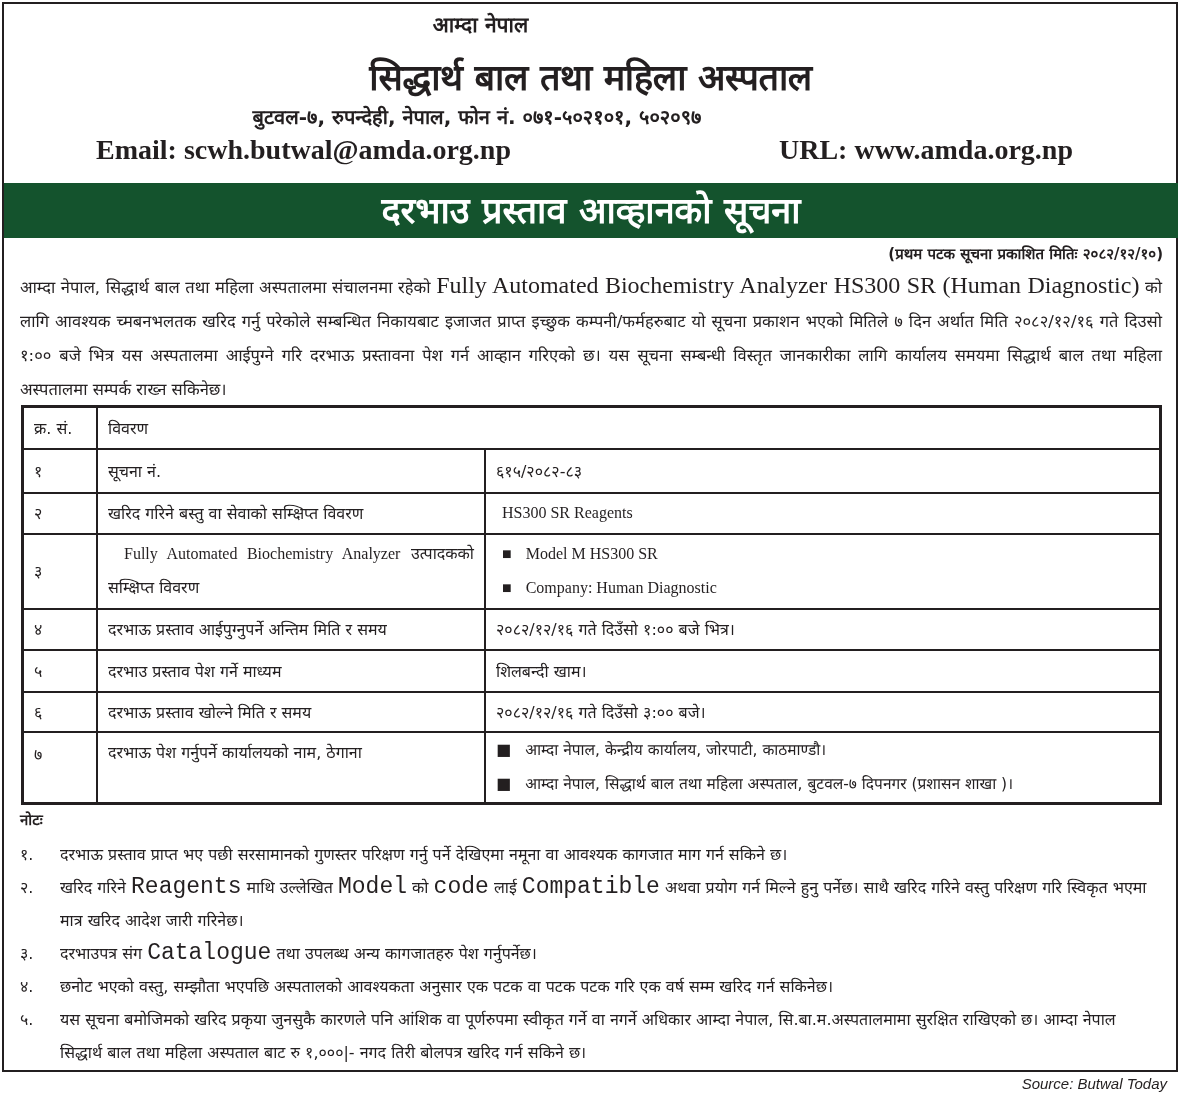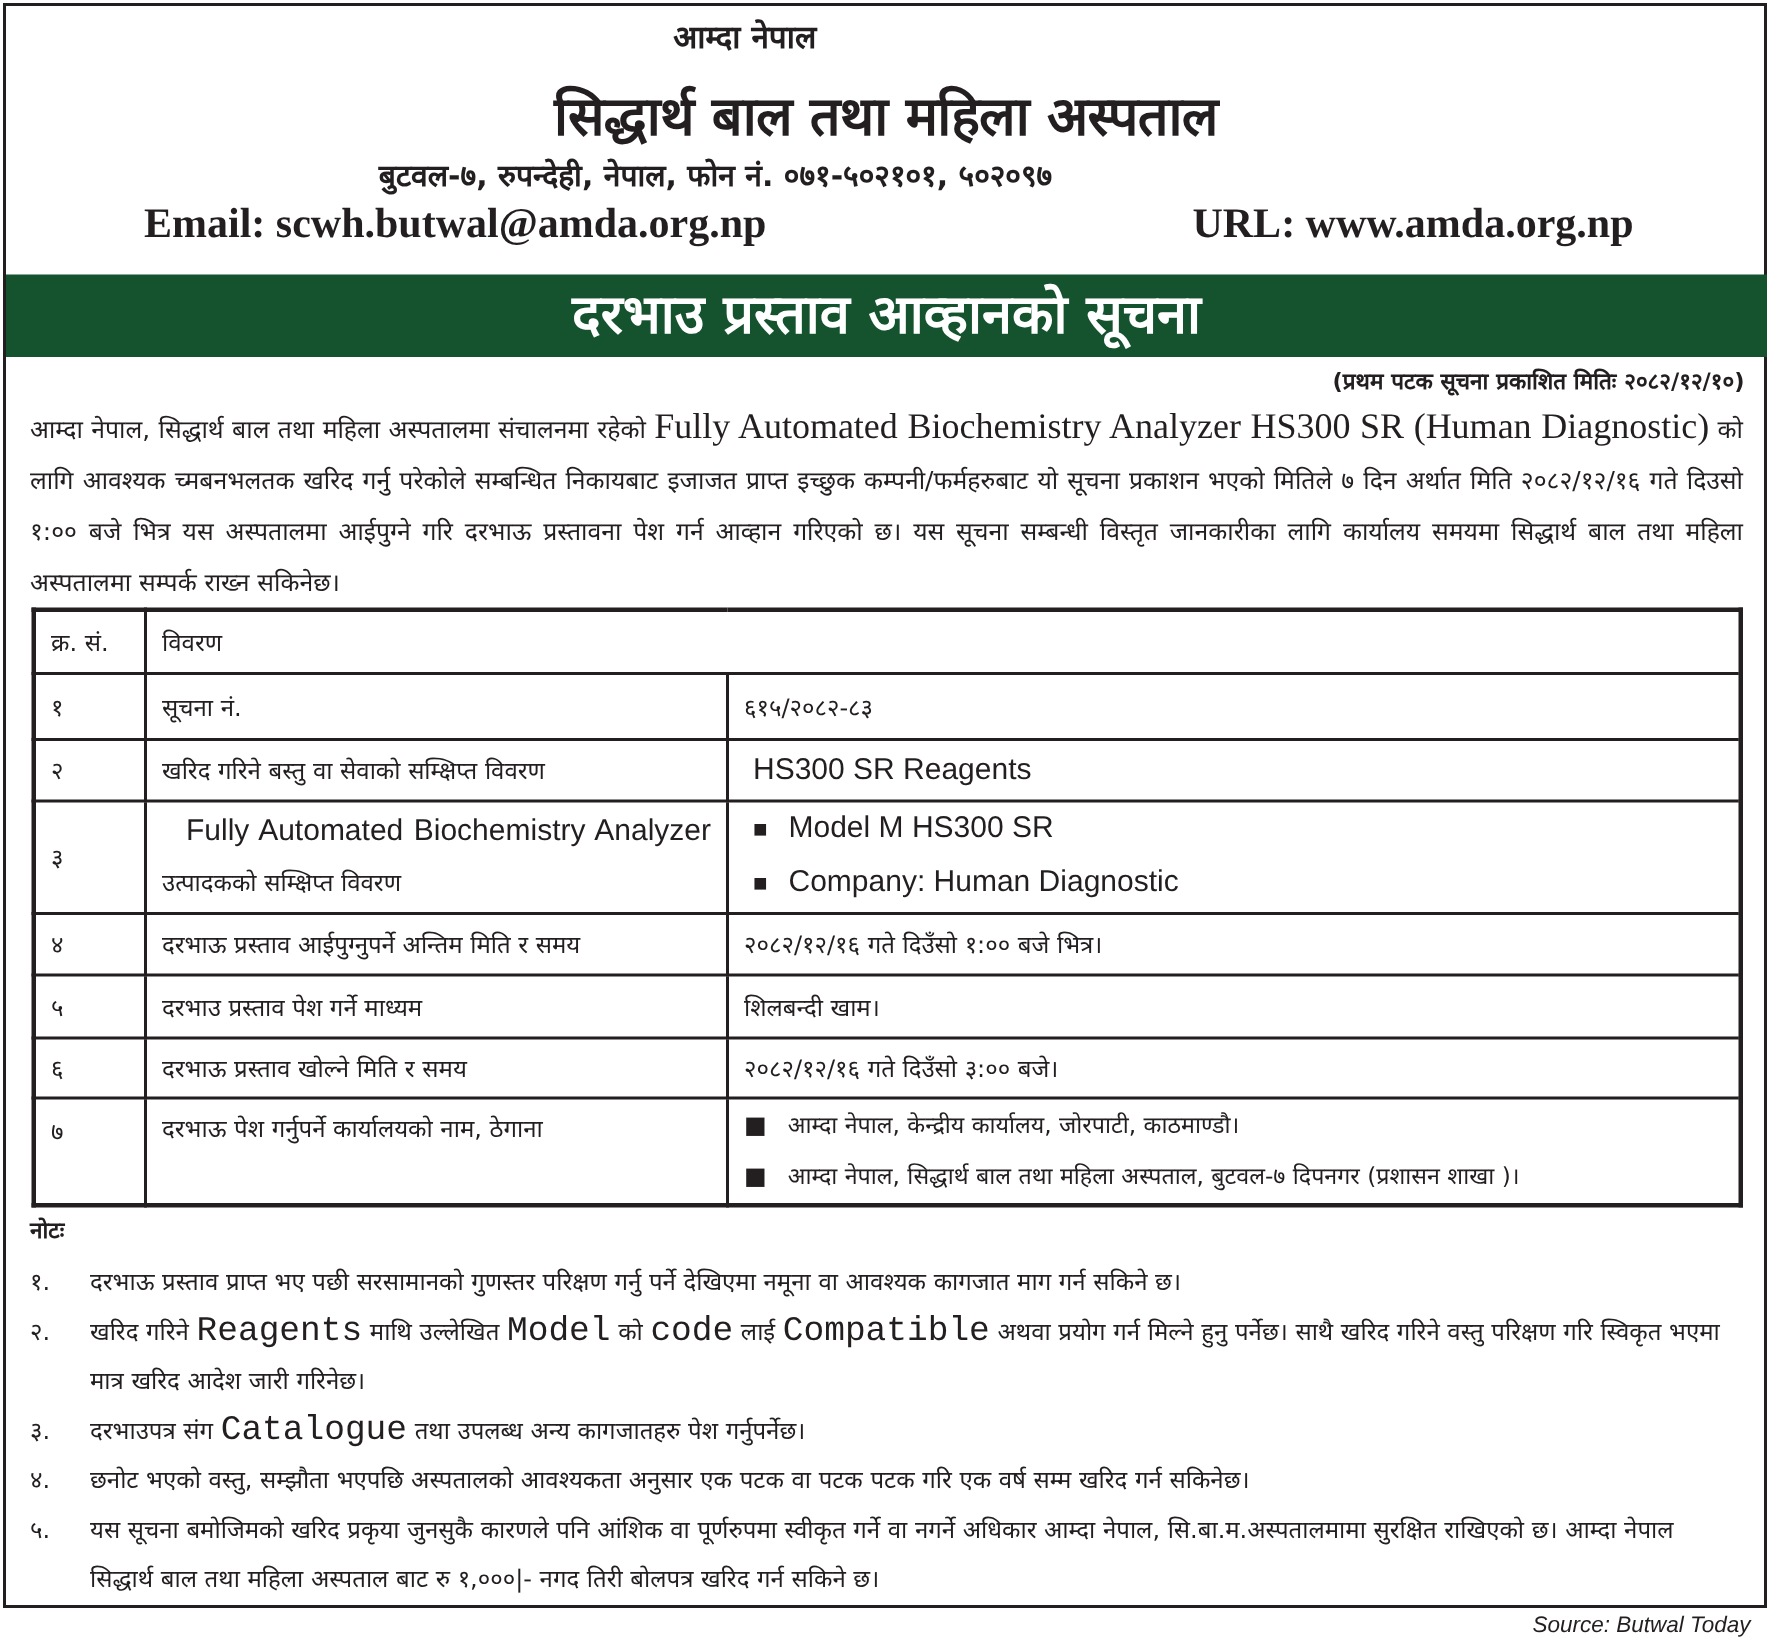--- a/index.html
+++ b/index.html
@@ -1,42 +1,42 @@
 <!DOCTYPE html>
 <html><head>
 <meta charset="utf-8">
 <style>
   html, body { margin: 0; padding: 0; background: #ffffff; }
   body { width: 1181px; height: 1098px; position: relative; overflow: hidden;
          font-family: "DejaVu Sans", "Liberation Sans", sans-serif; color: #231f20; }
   .frame { position: absolute; left: 2px; top: 2px; width: 1172px; height: 1066px;
            border: 2px solid #231f20; }
-  .org { position: absolute; left: 16px; width: 961px; text-align: center; top: 10px;
+  .org { position: absolute; left: 0; width: 961px; text-align: center; top: 10px;
          font-size: 21px; font-weight: bold; }
   .hospital { position: absolute; left: 0; width: 1181px; text-align: center; top: 52px;
               font-size: 36px; font-weight: bold; letter-spacing: -0.5px; }
   .address { position: absolute; left: 0; width: 954px; text-align: center; top: 103px;
              font-size: 20px; font-weight: bold; }
   .email { position: absolute; left: 96px; top: 134px; font-family: "Liberation Serif", serif;
            font-size: 28px; font-weight: bold; }
-  .url { position: absolute; right: 92px; top: 134px; font-family: "Liberation Serif", serif;
+  .url { position: absolute; right: 108px; top: 134px; font-family: "Liberation Serif", serif;
          font-size: 28px; font-weight: bold; }
   .banner { position: absolute; left: 4px; top: 183px; width: 1174px; height: 55px;
             background: #14532d; color: #ffffff; text-align: center;
             font-size: 36px; font-weight: bold; line-height: 55px; }
   .pubdate { position: absolute; right: 18px; top: 243px; font-size: 15px; font-weight: bold; }
   .intro { position: absolute; left: 20px; top: 268px; width: 1142px; font-size: 16.5px;
            line-height: 34px; text-align: justify; }
   .intro .en { font-family: "Liberation Serif", serif; font-size: 24px; }
   table.specs { position: absolute; left: 21px; top: 405px; width: 1141px;
                 border-collapse: collapse; border: 3px solid #231f20; font-size: 16px; }
   table.specs td { border: 2px solid #231f20; padding: 0 10px; vertical-align: middle; }
   table.specs td.sn { width: 52px; margin-top: 20px; }
   table.specs td.desc { width: 366px; }
-  table.specs .en { font-family: Liberation Sans, sans-serif; font-size: 20px; padding-left: 16px; }
+  table.specs .en { font-family: Liberation Serif, serif; font-size: 16px; padding-left: 16px; }
   .bullet { display: block; }
   .bullet::before { content: "\25A0"; font-size: 16px; margin-right: 14px; }
   .notes-title { position: absolute; left: 20px; top: 809px; font-size: 15px; font-weight: bold; }
   .notes { position: absolute; left: 20px; top: 838px; width: 1142px; font-size: 16px; }
   .note { display: flex; line-height: 33px; }
   .note .num { width: 40px; flex: 0 0 40px; }
   .note .txt { flex: 1; }
   .note .en { font-family: Liberation Mono, monospace; font-size: 23px; }
   .source { position: absolute; right: 14px; top: 1075px; font-size: 15px; font-style: italic;
             font-family: "Liberation Sans", sans-serif; }

